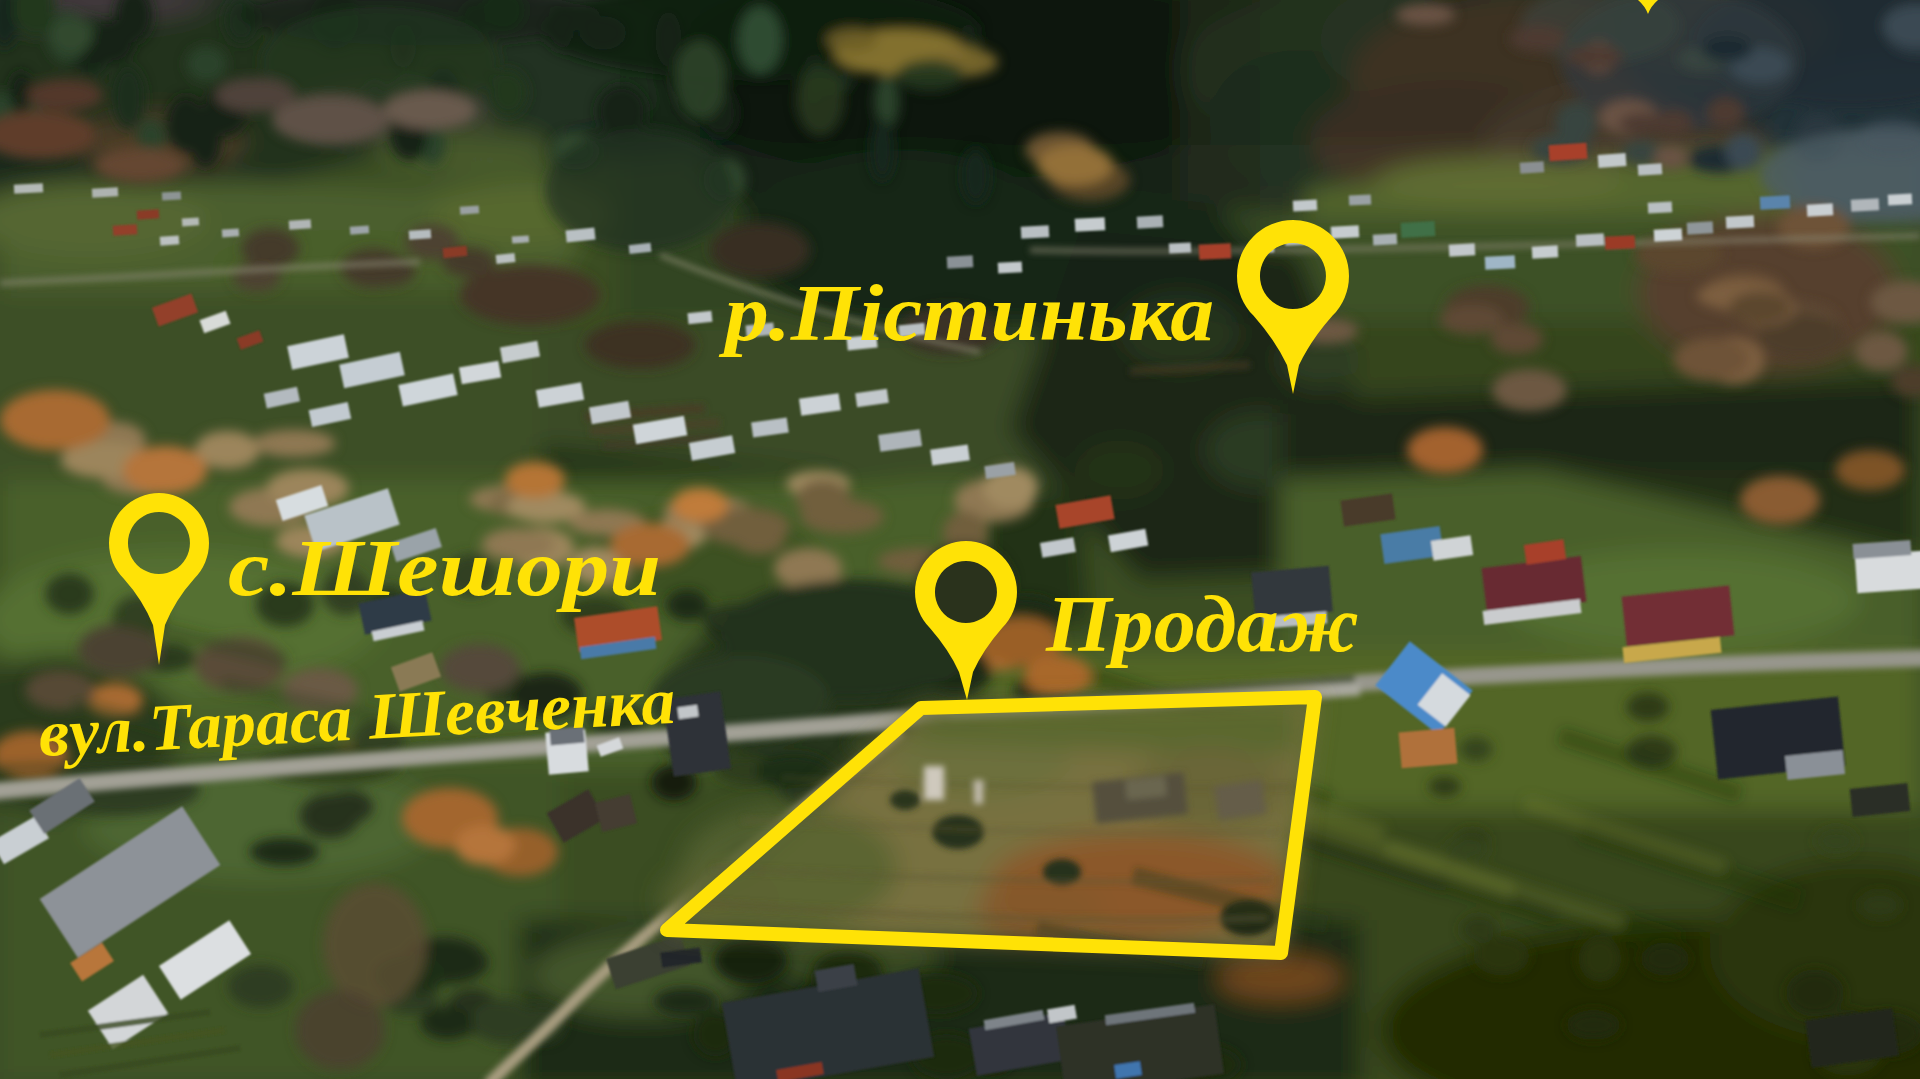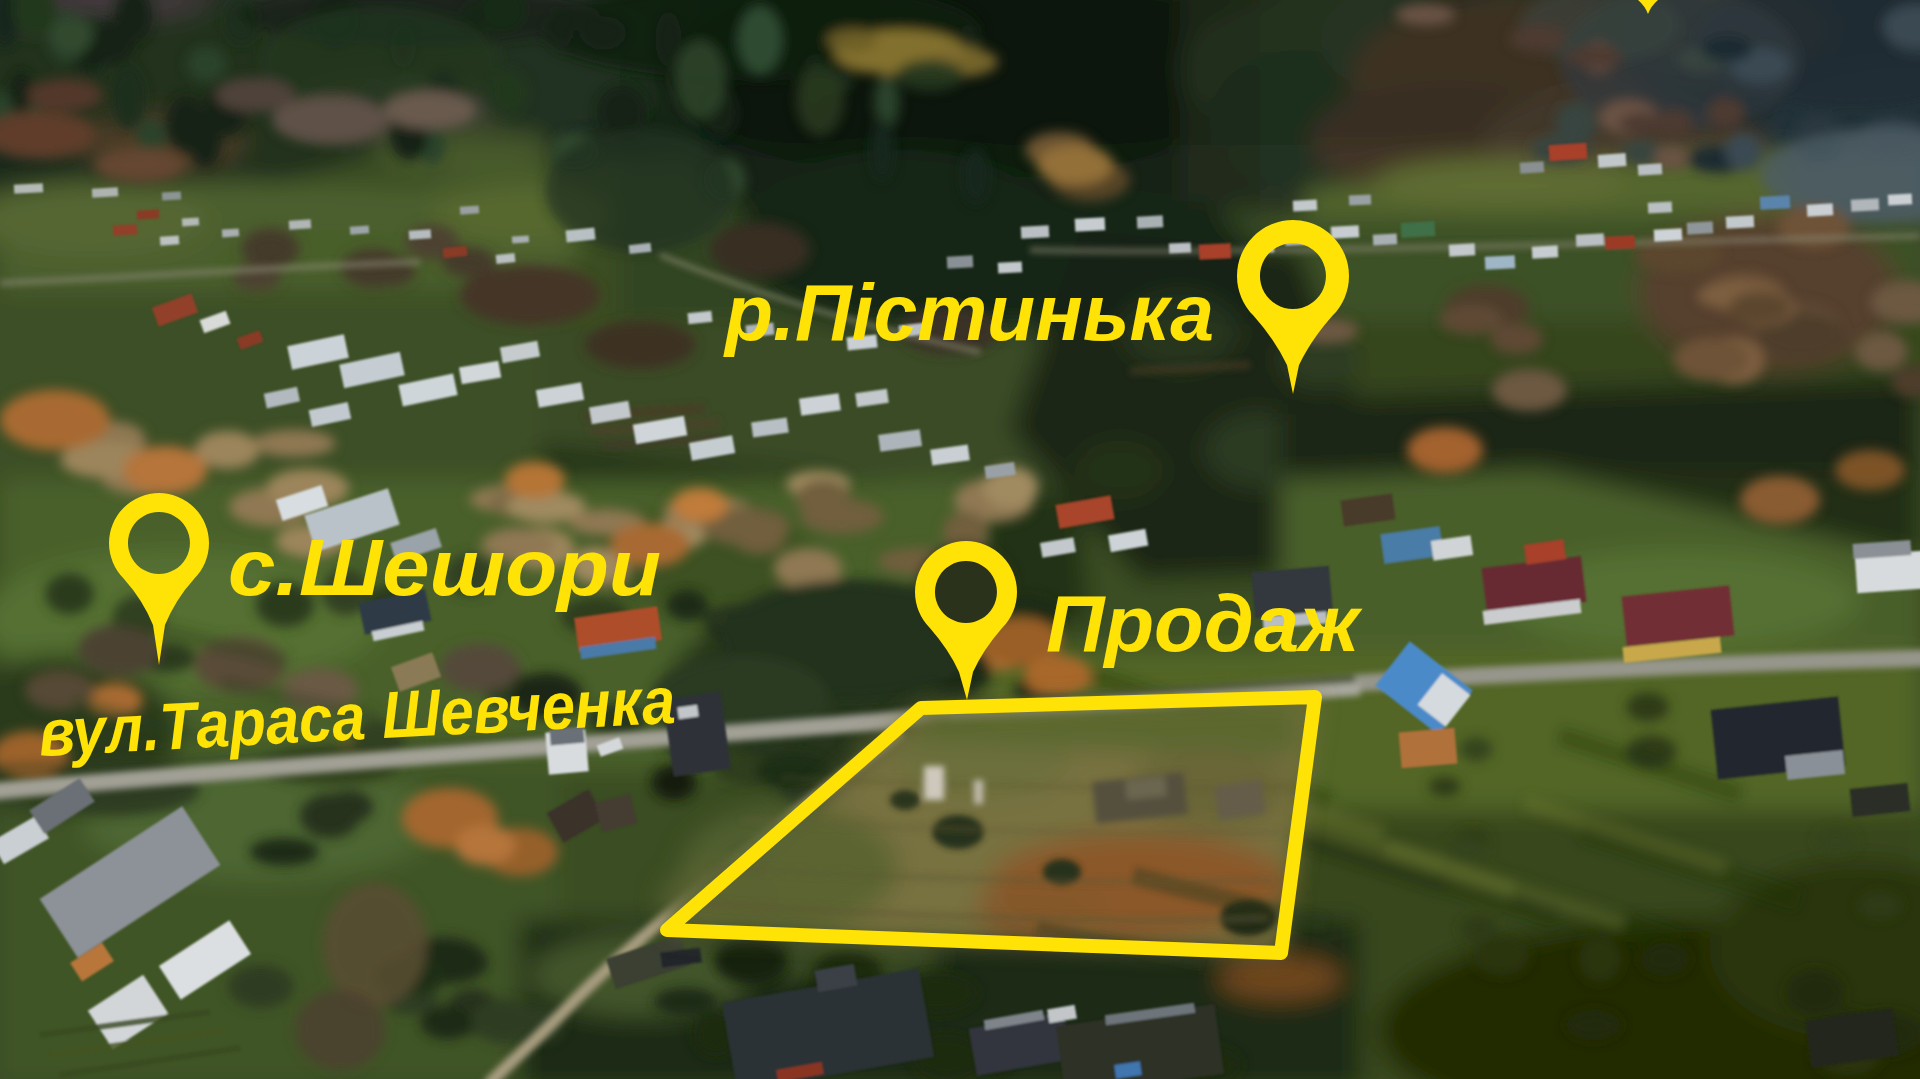--- a/index.html
+++ b/index.html
@@ -1,14 +1,14 @@
 <!DOCTYPE html>
 <html><head><meta charset="utf-8"><title>land</title><style>
 html,body{margin:0;padding:0;background:#1c2414;}
-#stage{position:relative;width:1920px;height:1079px;overflow:hidden;font-family:Liberation Sans, sans-serif;}
+#stage{position:relative;width:1920px;height:1079px;overflow:hidden;font-family:Liberation Serif, serif;}
 #stage svg{display:block}
 </style></head>
 <body>
 <div id="stage">
 <svg width="1920" height="1079" viewBox="0 0 1920 1079">
 <defs>
 <filter id="b22" x="-40%" y="-40%" width="180%" height="180%">
           <feGaussianBlur stdDeviation="22"></feGaussianBlur>
         </filter>
 <filter id="b12" x="-40%" y="-40%" width="180%" height="180%">

